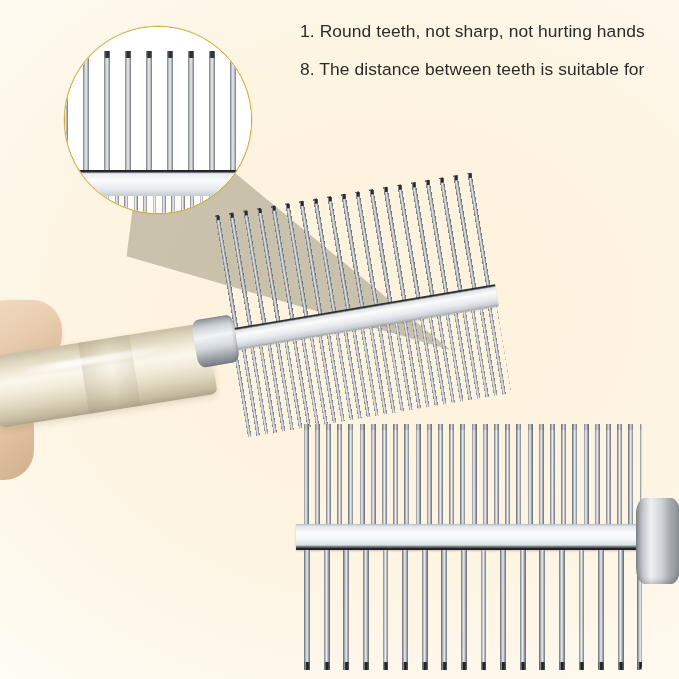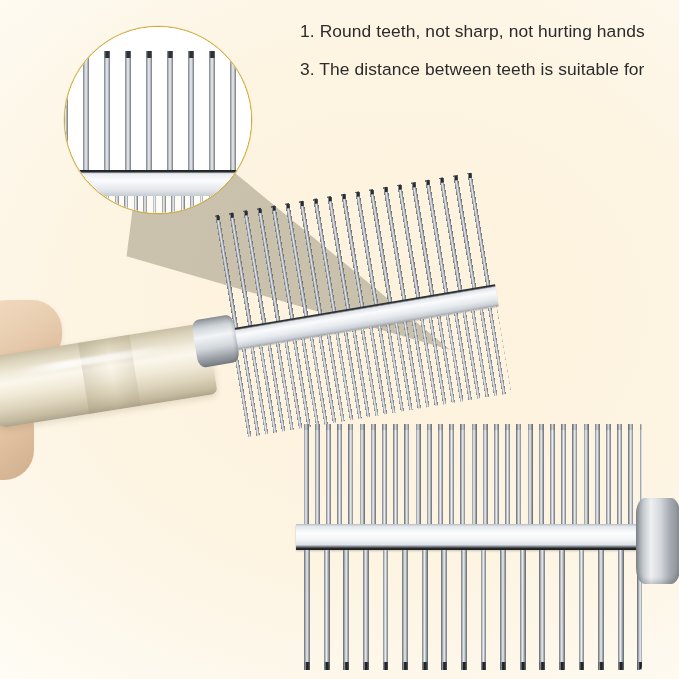--- a/index.html
+++ b/index.html
@@ -336,21 +336,21 @@
   <div class="magnifier">
     <div class="mag-inner"></div>
     <div class="mag-coarse"></div>
     <div class="mag-coarse-tips"></div>
     <div class="mag-bar"></div>
     <div class="mag-fine"></div>
   </div>
 
   <div class="copy-block">
     <div class="copy-line">1. Round teeth, not sharp, not hurting hands</div>
-    <div class="copy-line">3. The distance between teeth is suitable for</div>
+    <div class="copy-line">8. The distance between teeth is suitable for</div>
   </div>
 
   <div class="finger-top"></div>
   <div class="finger-bottom"></div>
   <div class="handle">
     <div class="handle-waist"></div>
     <div class="handle-gloss"></div>
   </div>
 
   <div class="comb-main">

